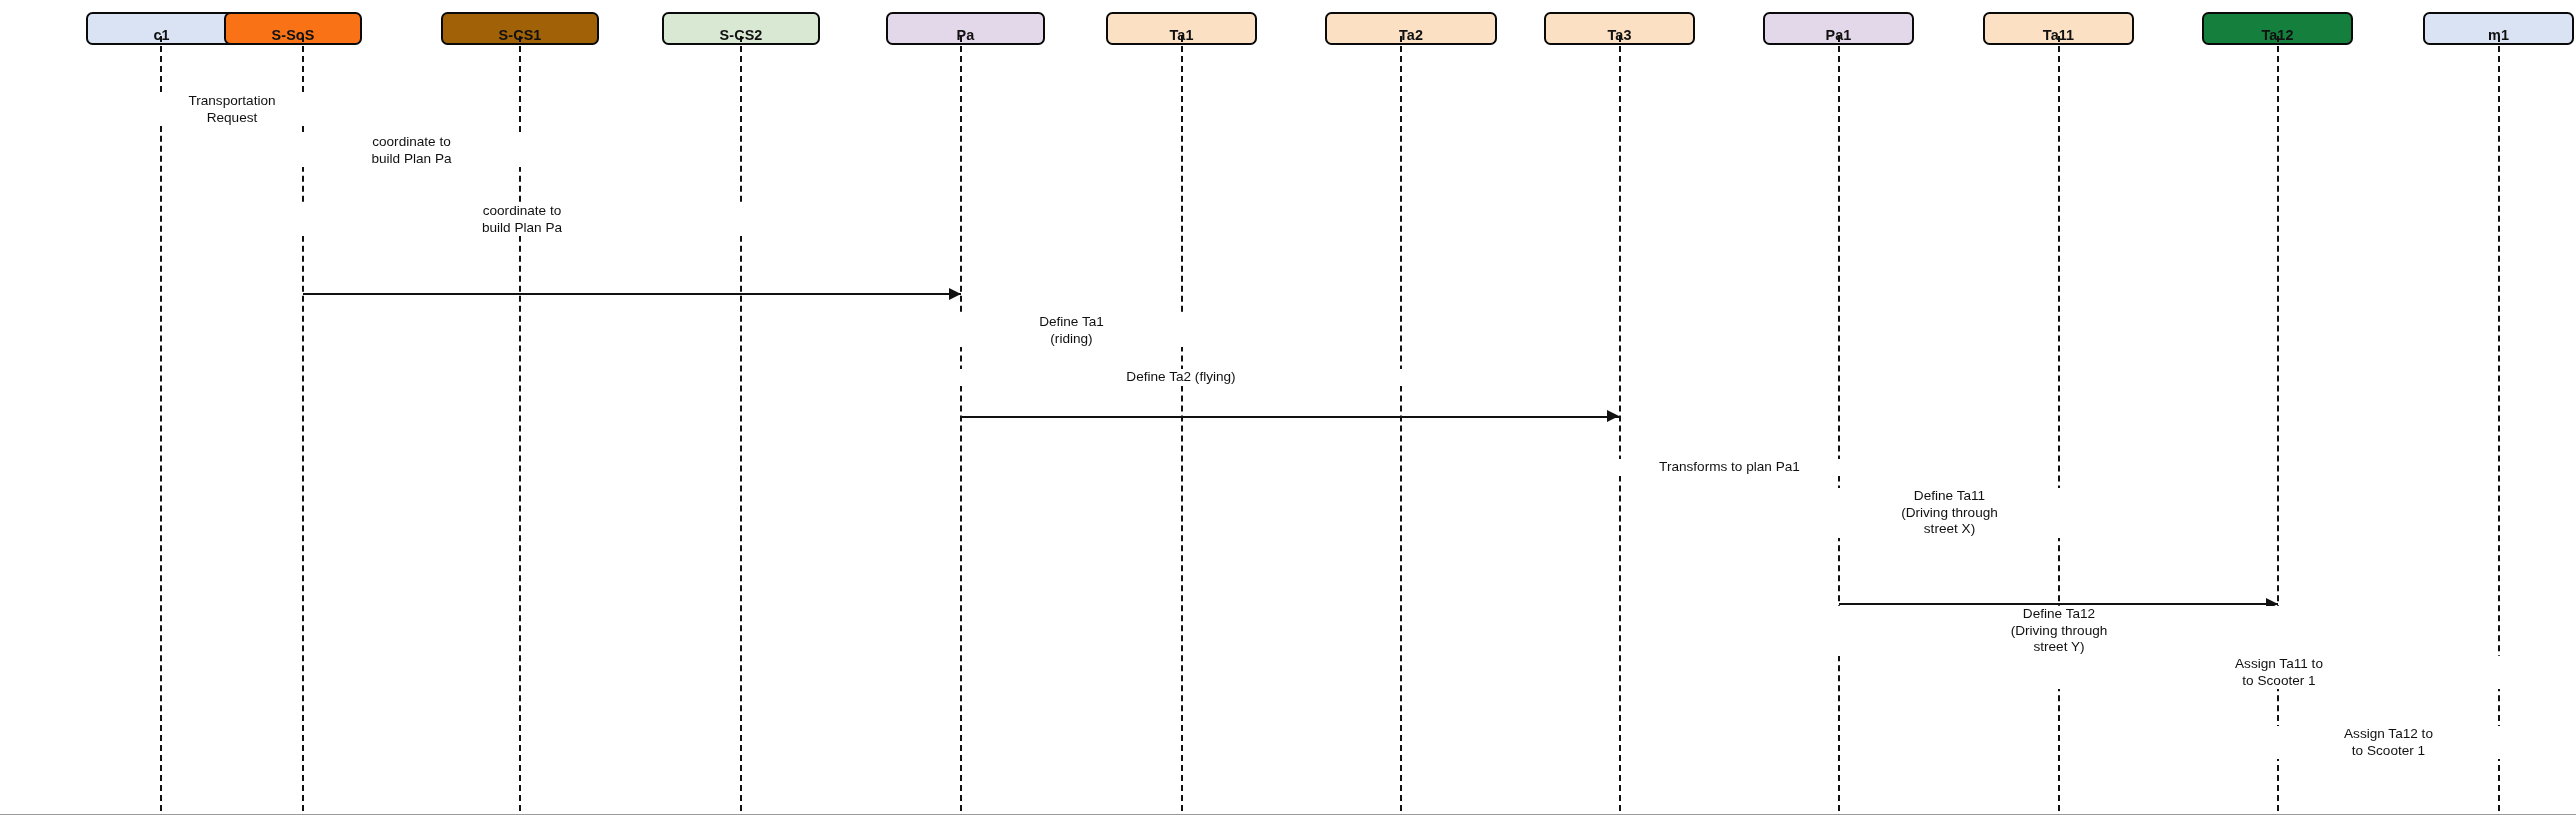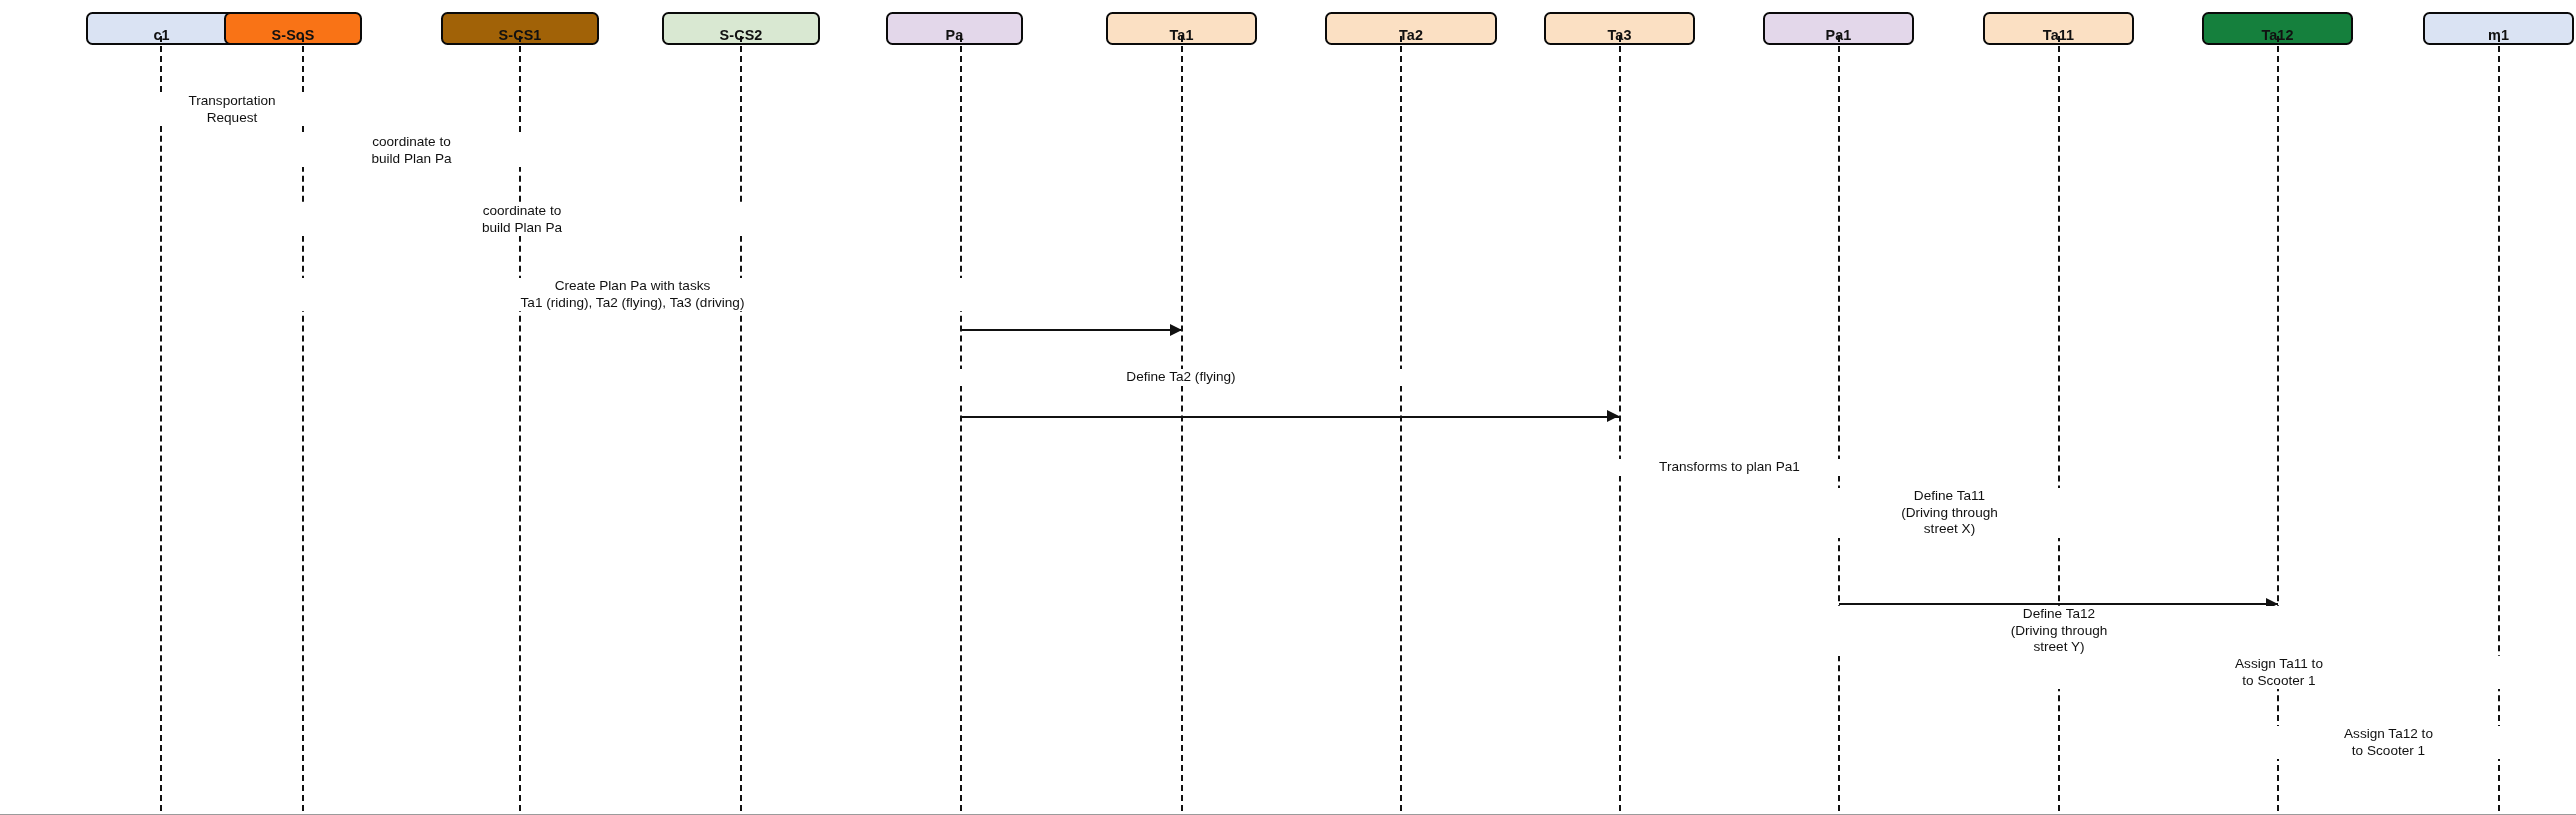--- a/index.html
+++ b/index.html
@@ -66,21 +66,21 @@
     </div>
     <div class="lifeline-line" style="left: 302px; top: 36px; height: 775px;"></div>
     <div class="lifeline-box" style="left: 441px; top: 2.9px; width: 158px; background: #a16207;">
       <span>S-CS1</span>
     </div>
     <div class="lifeline-line" style="left: 519px; top: 36px; height: 775px;"></div>
     <div class="lifeline-box" style="left: 662px; top: 2.9px; width: 158px; background: rgb(217, 232, 210);">
       <span>S-CS2</span>
     </div>
     <div class="lifeline-line" style="left: 740px; top: 36px; height: 775px;"></div>
-    <div class="lifeline-box" style="left: 886px; top: 2.9px; width: 137px; background: rgb(227, 215, 234);">
+    <div class="lifeline-box" style="left: 886px; top: 2.9px; width: 159px; background: rgb(227, 215, 234);">
       <span>Pa</span>
     </div>
     <div class="lifeline-line" style="left: 960px; top: 36px; height: 775px;"></div>
     <div class="lifeline-box" style="left: 1106px; top: 2.9px; width: 151px; background: rgb(251, 224, 195);">
       <span>Ta1</span>
     </div>
     <div class="lifeline-line" style="left: 1181px; top: 36px; height: 775px;"></div>
     <div class="lifeline-box" style="left: 1325px; top: 2.9px; width: 172px; background: rgb(251, 224, 195);">
       <span>Ta2</span>
     </div>
@@ -112,24 +112,24 @@
     <div class="msg-line" style="left: 303px; top: 150px; width: 217px;"></div>
     <div class="msg-head" style="left: 508px; top: 145px;"></div>
     <div class="msg-label" style="width: 303px; left: 260px; top: 134px;">coordinate to
 build Plan Pa</div>
     <div class="msg-line" style="left: 303px; top: 218px; width: 438px;"></div>
     <div class="msg-head" style="left: 728px; top: 213px;"></div>
     <div class="msg-label" style="width: 524px; left: 260px; top: 203px;">coordinate to
 build Plan Pa</div>
     <div class="msg-line" style="left: 303px; top: 293px; width: 658px;"></div>
     <div class="msg-head" style="left: 949px; top: 288px;"></div>
-    <div class="msg-label" style="width: 745px; left: 260px; top: 278px;">Create Plan Pa with tasks
-Ta1 (riding), Ta2 (flying), Ta3 (driving)</div>
     <div class="msg-line" style="left: 961px; top: 329px; width: 221px;"></div>
     <div class="msg-head" style="left: 1170px; top: 324px;"></div>
+    <div class="msg-label" style="width: 307px; left: 918px; top: 314px;">Define Ta1
+(riding)</div>
     <div class="msg-line" style="left: 961px; top: 377px; width: 439px;"></div>
     <div class="msg-head" style="left: 1389px; top: 371px;"></div>
     <div class="msg-label" style="width: 526px; left: 918px; top: 369px;">Define Ta2 (flying)</div>
     <div class="msg-line" style="left: 961px; top: 416px; width: 658px;"></div>
     <div class="msg-head" style="left: 1607px; top: 410px;"></div>
     <div class="msg-line" style="left: 1620px; top: 466px; width: 219px;"></div>
     <div class="msg-head" style="left: 1826px; top: 461px;"></div>
     <div class="msg-label" style="width: 305px; left: 1577px; top: 459px;">Transforms to plan Pa1</div>
     <div class="msg-line" style="left: 1839px; top: 512px; width: 221px;"></div>
     <div class="msg-head" style="left: 2047px; top: 506px;"></div>

